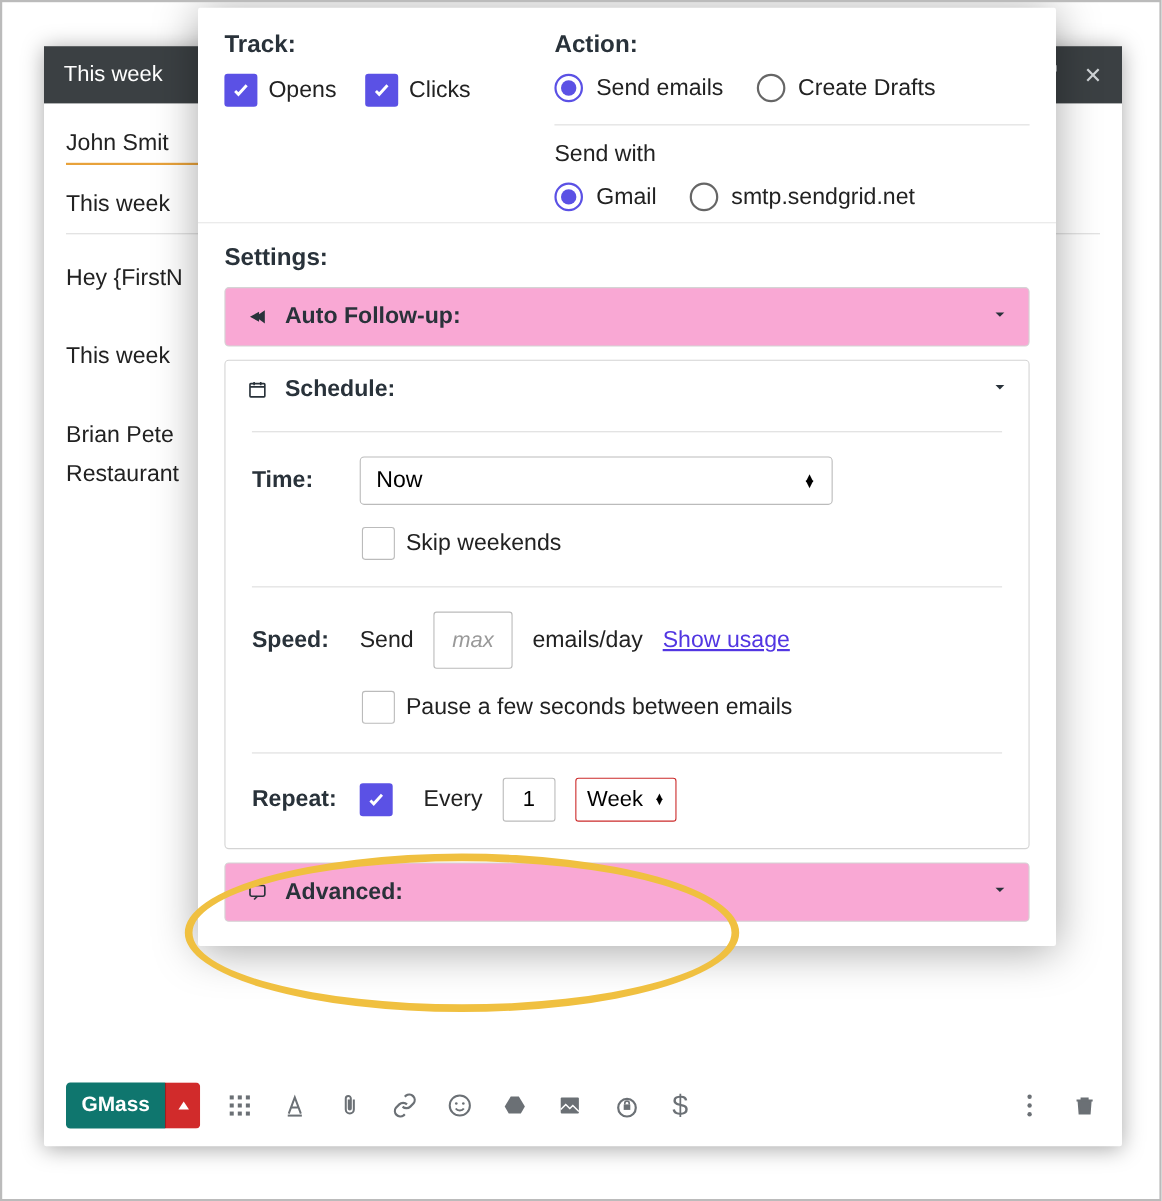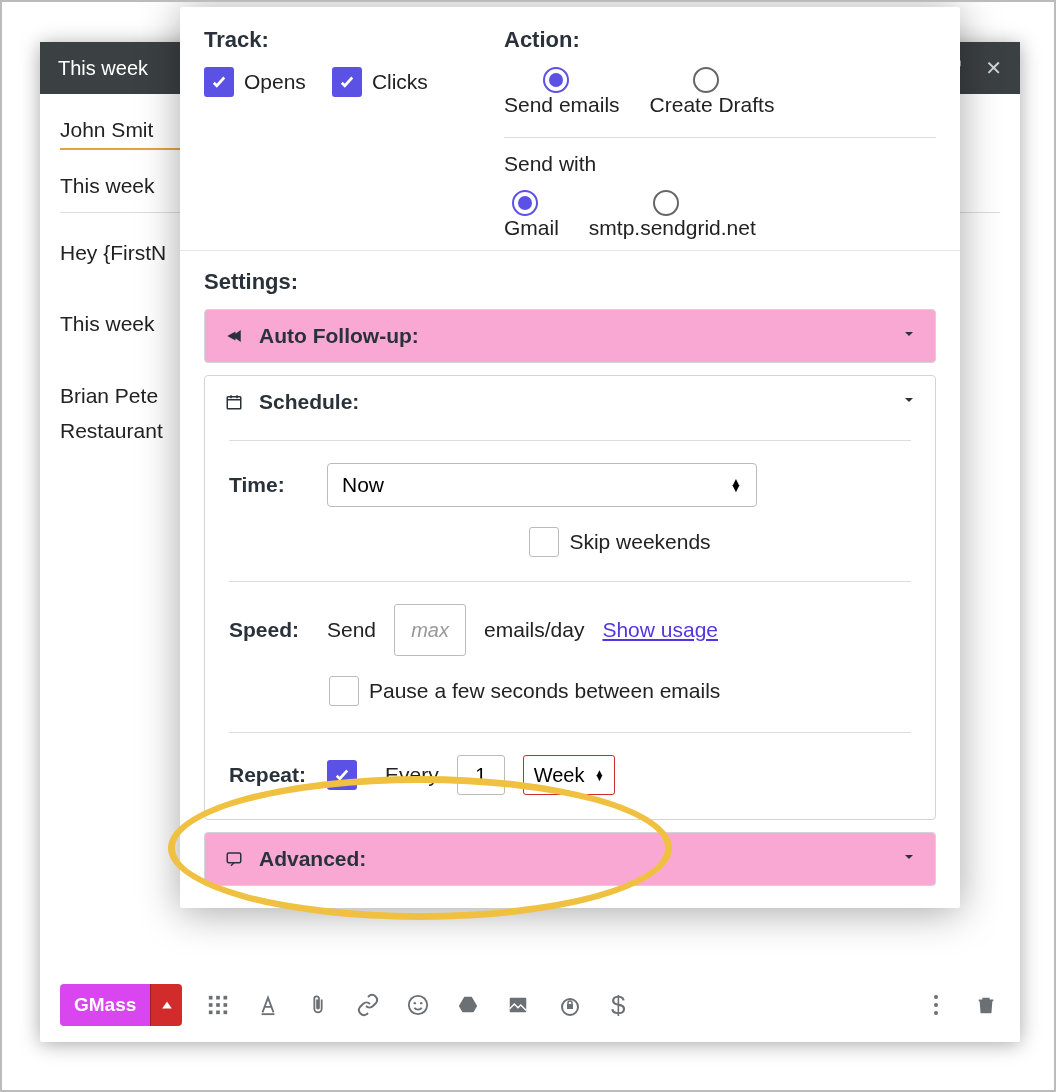--- a/index.html
+++ b/index.html
@@ -12,21 +12,21 @@
   .compose-header { background:#3b4043; height:52px; display:flex; align-items:center; justify-content:space-between; padding:0 18px; color:#fff; font-size:20px; }
   .compose-header .title-area { font-weight:400; white-space:nowrap; overflow:hidden; }
   .compose-header .winbtns { display:flex; gap:24px; color:#d0d4d7; font-size:20px; white-space:nowrap; }
   .compose-header .winbtns span { cursor:pointer;}
   .compose-body { padding: 0 20px; font-size:21px; color:#222; }
   .to-line { padding-top:24px; padding-bottom:6px; border-bottom:2px solid #e8a23b; width:150px;}
   .subj-line { padding-top:24px; padding-bottom:14px; border-bottom:1px solid #ddd; }
   .body-area { padding-top:22px; line-height:1.7; }
   .compose-toolbar { position:absolute; bottom:0; left:0; right:0; height:74px; border-top:0; display:flex; align-items:center; padding:0 20px; gap:22px;}
   .gmass-btn { display:flex; align-items:stretch; height:42px; }
-  .gmass-btn .main { background:#d946ef; color:#fff; font-weight:700; font-size:19px; padding:0 14px; display:flex; align-items:center; border-radius:4px 0 0 4px;}
+  .gmass-btn .main { background:#0f766e; color:#fff; font-weight:700; font-size:19px; padding:0 14px; display:flex; align-items:center; border-radius:4px 0 0 4px;}
   .gmass-btn .drop { background:#d12b2b; width:32px; display:flex; align-items:center; justify-content:center; border-left:1px solid rgba(0,0,0,0.25); border-radius:0 4px 4px 0;}
   .gmass-btn .drop svg { fill:#fff;}
   .tb-icon { color:#6b7075; font-size:22px; display:flex; align-items:center; justify-content:center; width:28px; height:28px;}
   .tb-icon svg { fill:#6b7075; }
   .spacer { flex:1;}
   
   
   .panel { position:absolute; left:140px; top:-35px; width:780px; background:#fff; box-shadow:0 4px 40px rgba(0,0,0,0.35); border-radius:2px; padding-bottom:10px;}
   .panel-top { padding:20px 24px 10px; }
   .partial-row { display:flex; gap:20px; align-items:center; margin-bottom:20px; padding:0 4px;}
@@ -39,21 +39,21 @@
   .sec-label { font-weight:700; font-size:22px; color:#29323a; margin-bottom:14px; }
   .cb-row { display:flex; gap:26px; align-items:center; }
   .checkbox { width:30px; height:30px; background:#5b51e5; border-radius:3px; display:inline-flex; align-items:center; justify-content:center; margin-right:10px; flex-shrink:0;}
   .checkbox svg { stroke:#fff; stroke-width:3.5; fill:none; }
   .checkbox.empty { background:#fff; border:1px solid #bbb; }
   .cb-item { display:flex; align-items:center; font-size:21px; color:#222;}
   .radio { width:26px; height:26px; border:2px solid #666; border-radius:50%; display:inline-flex; align-items:center; justify-content:center; margin-right:12px; flex-shrink:0;}
   .radio.checked { border-color:#5b51e5;}
   .radio.checked::after { content:''; width:14px; height:14px; background:#5b51e5; border-radius:50%; }
   .radio-row { display:flex; gap:30px; align-items:center; font-size:21px; color:#222;}
-  .radio-item { display:flex; align-items:center; cursor:pointer;flex-direction:column;}
+  .radio-item { display:flex; align-items:center; cursor:pointer;}
   .subdivider { border-top:1px solid #ddd; margin:20px 0 14px; }
   .sendwith-label { font-size:21px; color:#222; margin-bottom:14px;}
   
   .settings-area { padding:0 24px; }
   .settings-label { font-size:22px; font-weight:700; color:#29323a; padding:18px 0 14px;}
   
   .accordion { border:1px solid #d4d4d4; border-radius:4px; background:#f9a8d4; margin-bottom:12px;}
   .acc-header { display:flex; align-items:center; padding:14px 18px; gap:14px; cursor:pointer;}
   .acc-header .ic { width:22px; display:flex; justify-content:center;}
   .acc-header .lbl { font-weight:700; font-size:21px; color:#29323a; flex:1;}
@@ -266,21 +266,21 @@
         </div>
         <div class="acc-body">
           <div class="subdivider2"></div>
           <div class="row">
             <div class="row-label">Time:</div>
             <div class="select-wide">
               <span>Now</span>
               <span class="updown">▲<br>▼</span>
             </div>
           </div>
-          <div class="row indent" style="margin-bottom:24px;justify-content:center;">
+          <div class="row indent" style="margin-bottom:24px;">
             <div class="cb-item">
               <span class="checkbox empty"></span>
               <span>Skip weekends</span>
             </div>
           </div>
           <div class="subdivider2"></div>
           <div class="row">
             <div class="row-label">Speed:</div>
             <span class="txt">Send</span>
             <div class="small-input">max</div>

